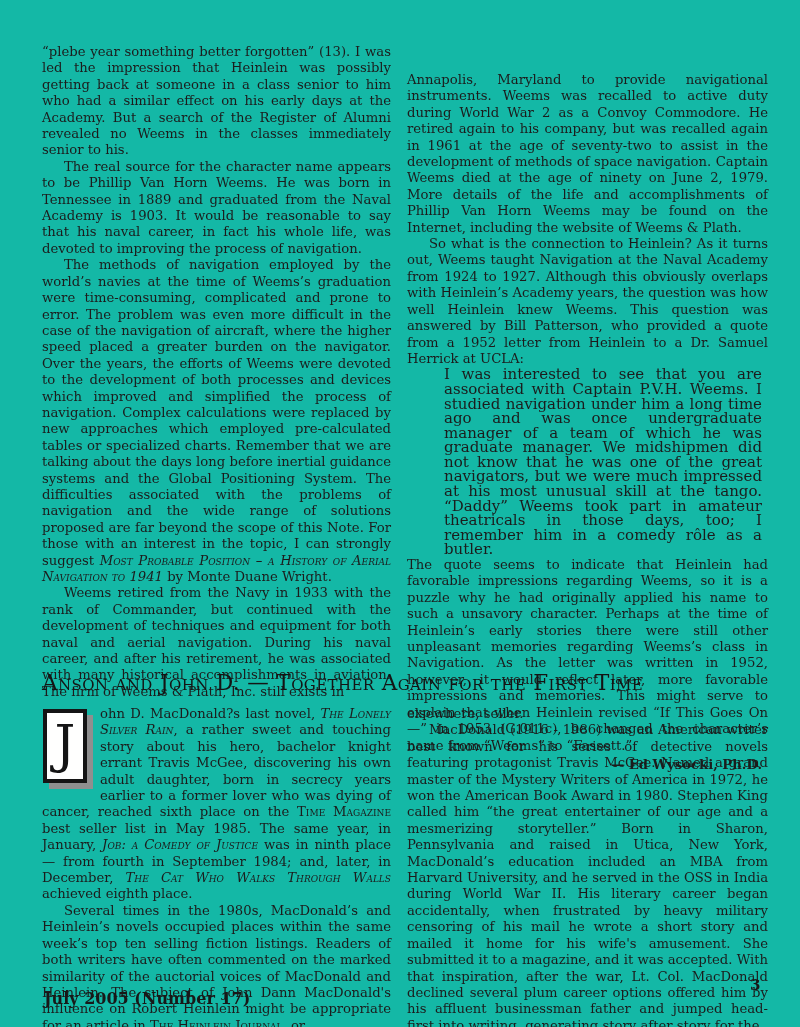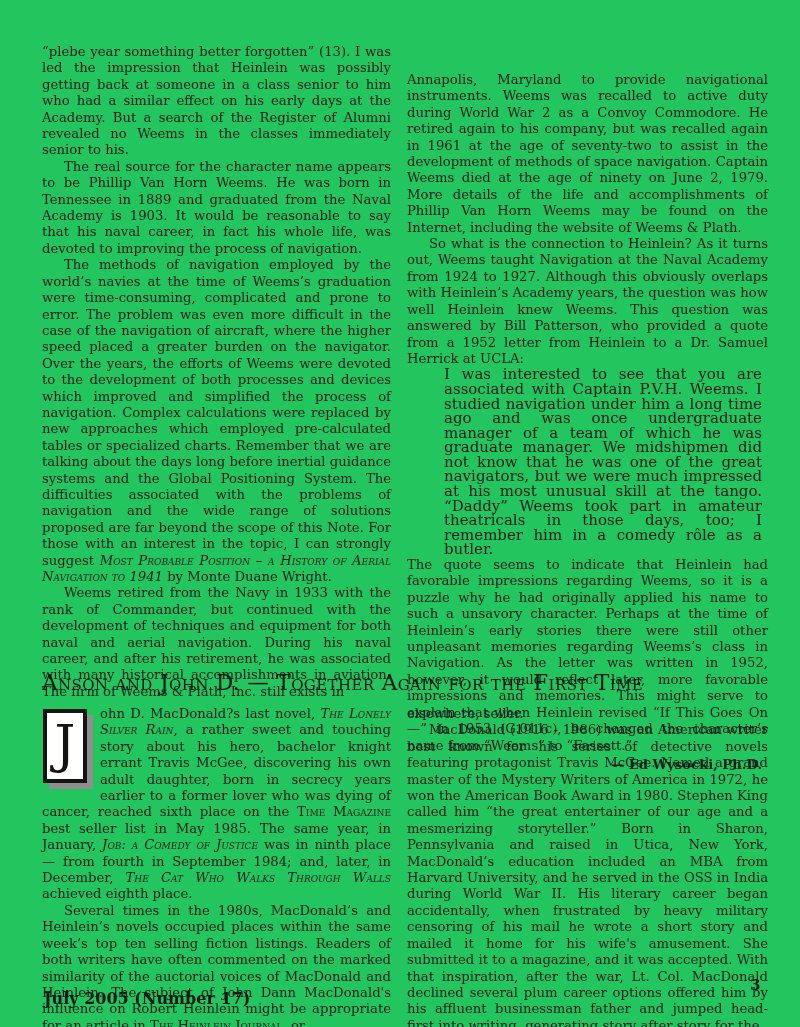--- a/index.html
+++ b/index.html
@@ -1,18 +1,18 @@
 <!DOCTYPE html>
 <html><head>
 <meta charset="utf-8">
 <style>
   html,body{margin:0;padding:0;background:#ffffff;}
   .page{
     position:relative;width:800px;height:1027px;overflow:hidden;
-    background:#22c55e;color:#1c1c1c;
+    background:#14b8a6;color:#1c1c1c;
     font-family:"DejaVu Serif","Liberation Serif",serif;
     font-size:13.2px;line-height:16.4px;
   }
   .col{text-align:justify;}
   p.para{margin:0;}
   p.indent{text-indent:22px;}
   .run-sci{font-variant:small-caps;font-style:italic;}
   .run-sc{font-variant:small-caps;}
   .blockquote{font-size:15px;line-height:14.6px;margin:0 6px 0 37px;text-align:justify;}
   .signature{text-align:right;font-weight:bold;margin-top:3px;padding-right:6px;}

